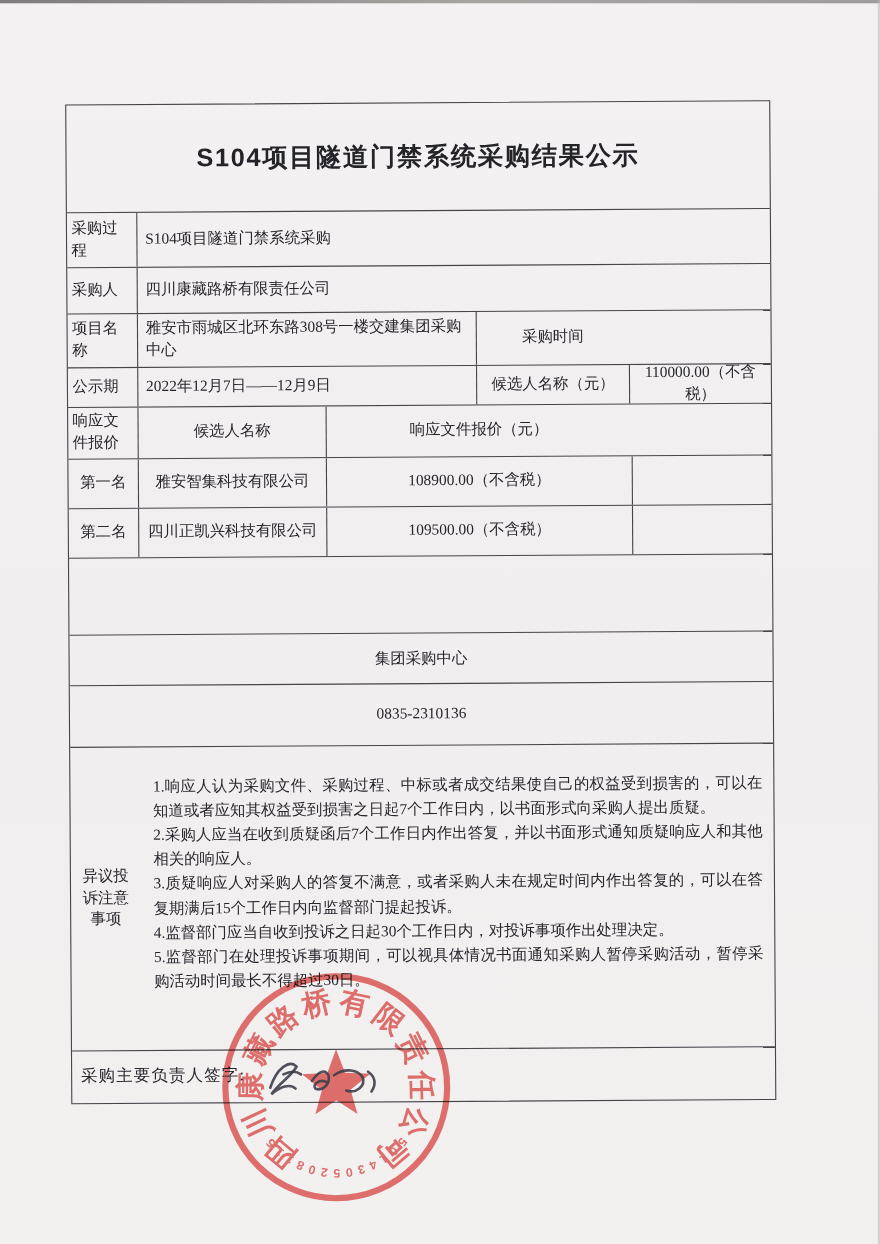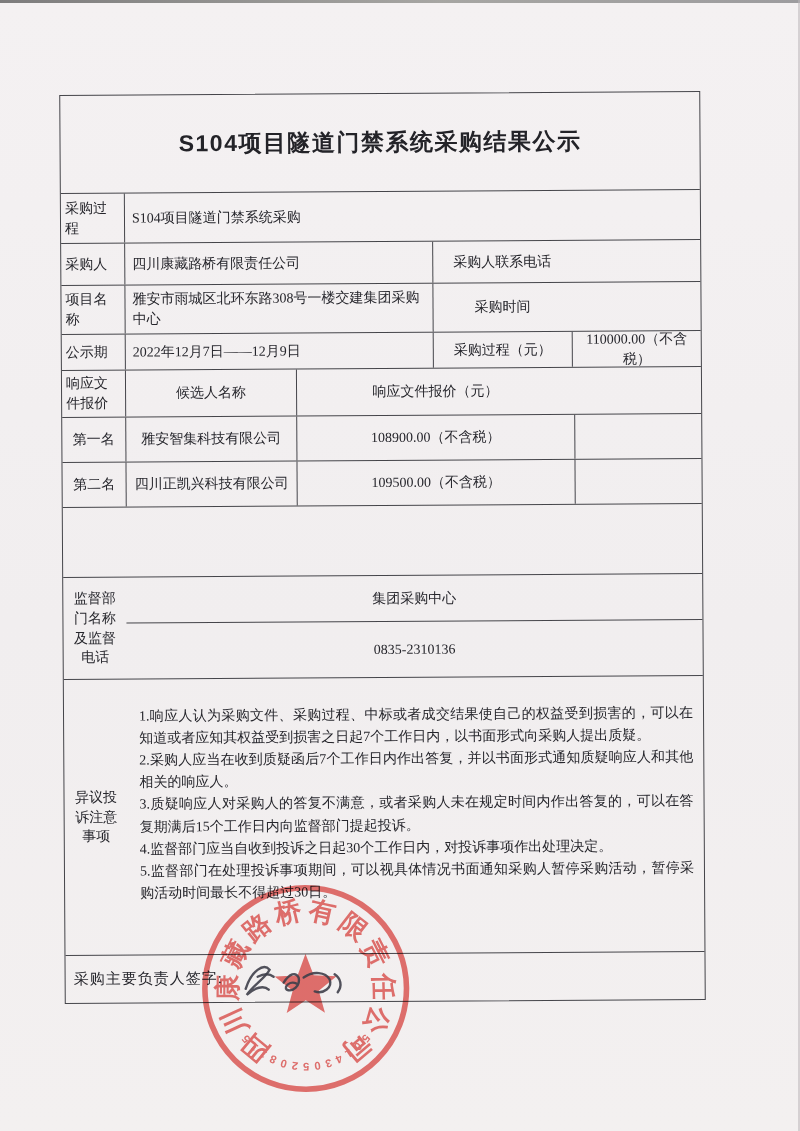--- a/index.html
+++ b/index.html
@@ -91,33 +91,32 @@
   </div>
 
   <div class="row h-r1">
     <div class="cell label">采购过程</div>
     <div class="cell grow">S104项目隧道门禁系统采购</div>
   </div>
 
   <div class="row h-r2">
     <div class="cell label">采购人</div>
     <div class="cell w-a">四川康藏路桥有限责任公司</div>
-    <div class="cell w-b center">采购人联系电话</div>
   </div>
 
   <div class="row h-r3">
     <div class="cell label">项目名称</div>
     <div class="cell w-a">雅安市雨城区北环东路308号一楼交建集团采购中心</div>
     <div class="cell w-b center">采购时间</div>
   </div>
 
   <div class="row h-r4">
     <div class="cell label">公示期</div>
     <div class="cell w-a">2022年12月7日——12月9日</div>
-    <div class="cell w-b center">采购过程（元）</div>
+    <div class="cell w-b center">候选人名称（元）</div>
     <div class="cell grow center">110000.00（不含税）</div>
   </div>
 
   <div class="row h-r5">
     <div class="cell label">响应文件报价</div>
     <div class="cell w-c1 center">候选人名称</div>
     <div class="cell w-c2 center">响应文件报价（元）</div>
   </div>
 
   <div class="row h-r6">
@@ -132,21 +131,20 @@
     <div class="cell w-c1 center">四川正凯兴科技有限公司</div>
     <div class="cell w-c2 center">109500.00（不含税）</div>
     <div class="cell grow center"></div>
   </div>
 
   <div class="row h-r8">
     <div class="cell grow"></div>
   </div>
 
   <div class="row h-r9">
-    <div class="cell label center">监督部门名称及监督电话</div>
     <div class="sup-right">
       <div class="sup-sub">集团采购中心</div>
       <div class="sup-sub second">0835-2310136</div>
     </div>
   </div>
 
   <div class="row h-r10">
     <div class="cell label center">异议投诉注意事项</div>
     <div class="obj-content">
       <p>1.响应人认为采购文件、采购过程、中标或者成交结果使自己的权益受到损害的，可以在知道或者应知其权益受到损害之日起7个工作日内，以书面形式向采购人提出质疑。</p>

